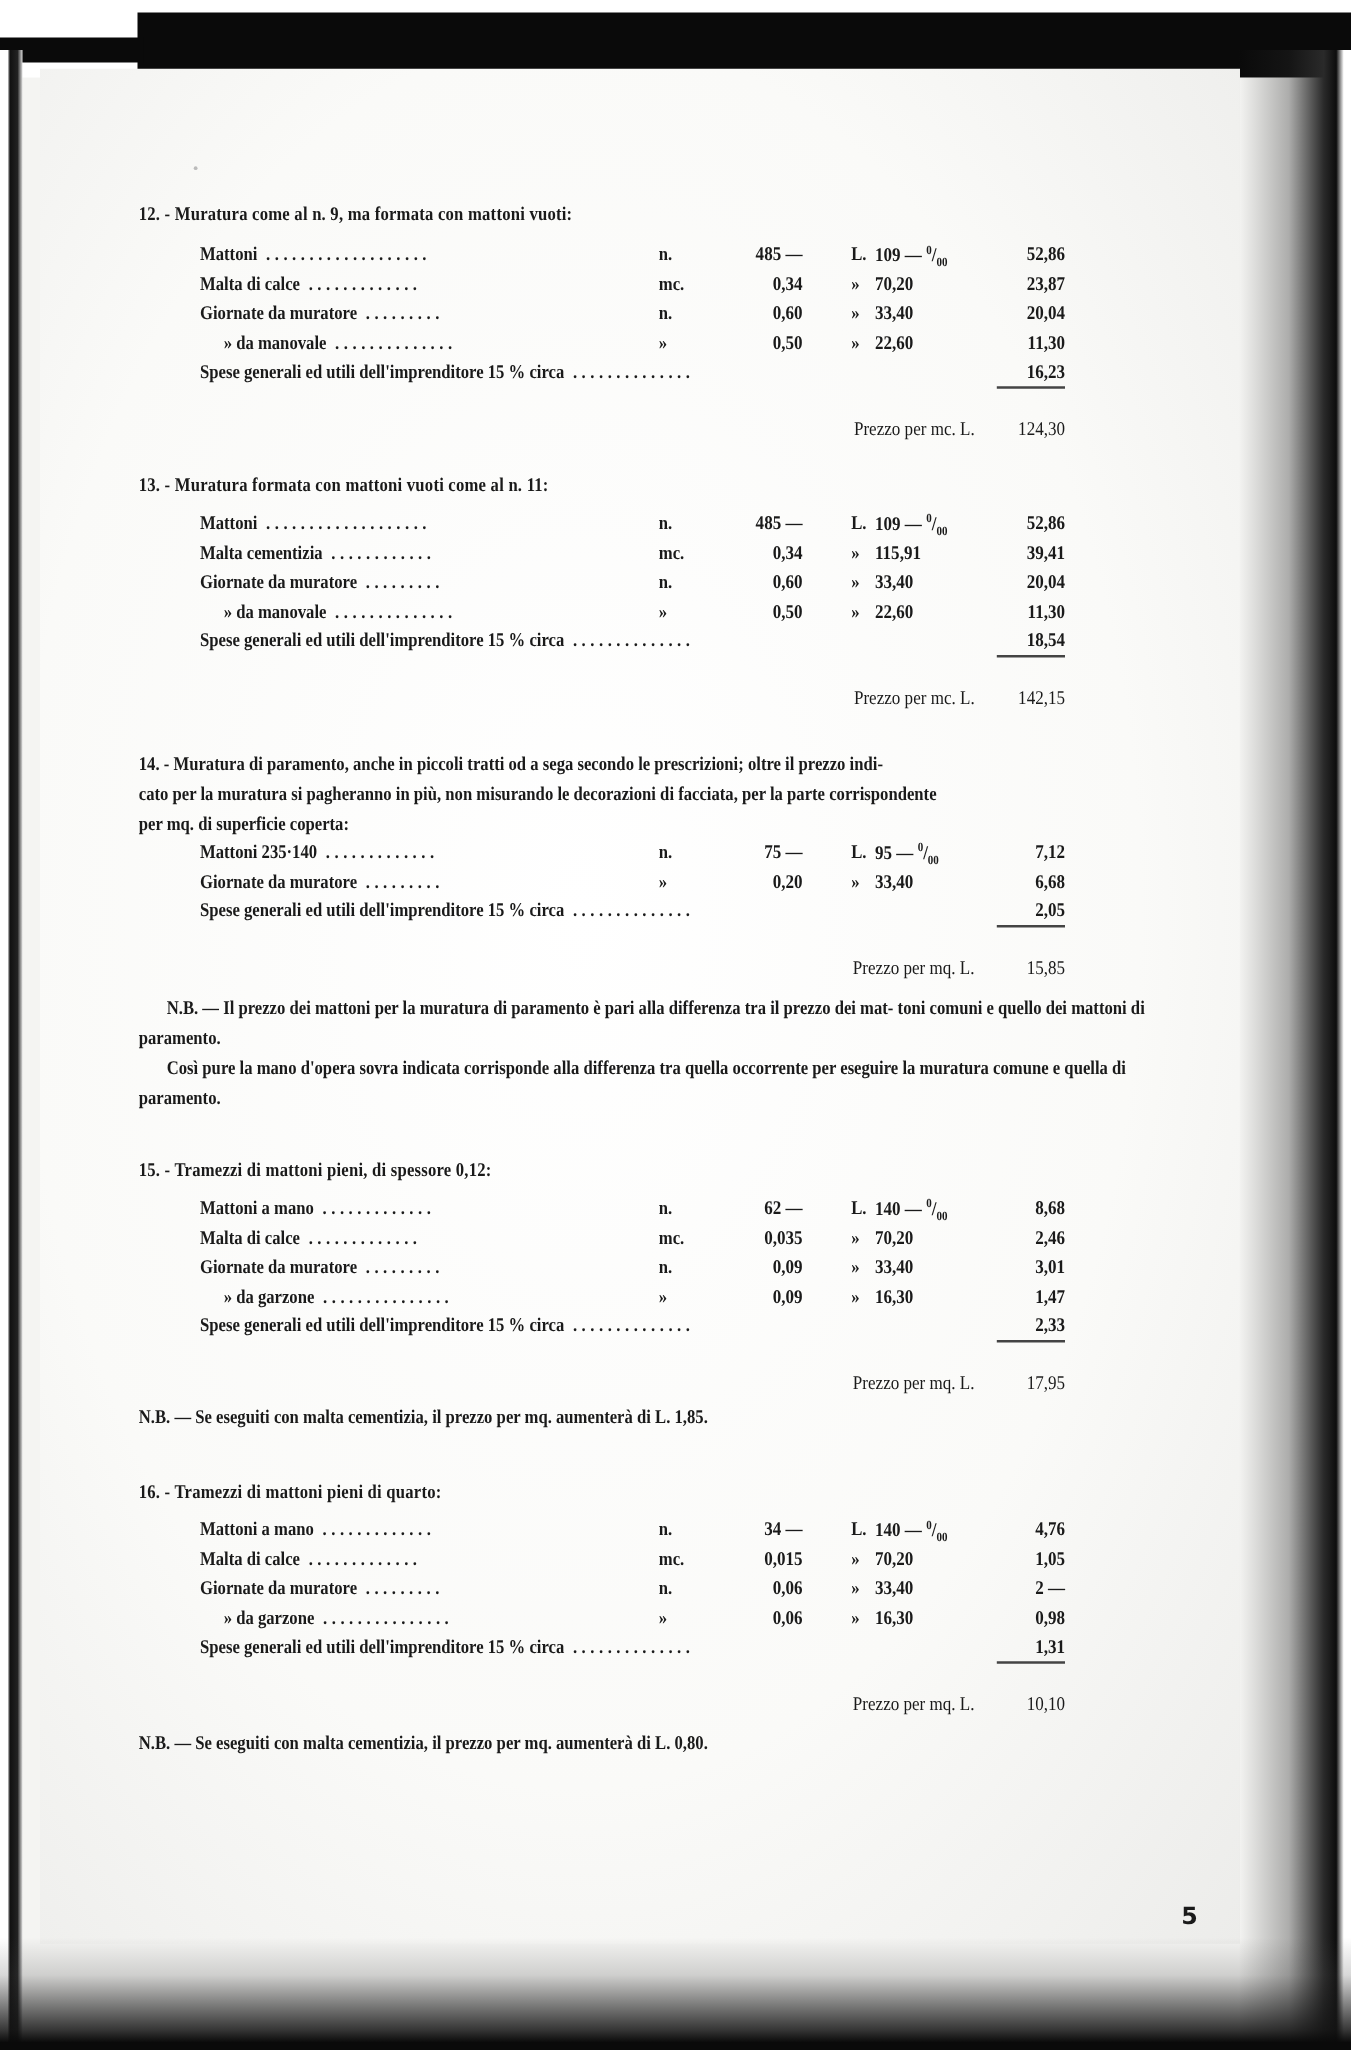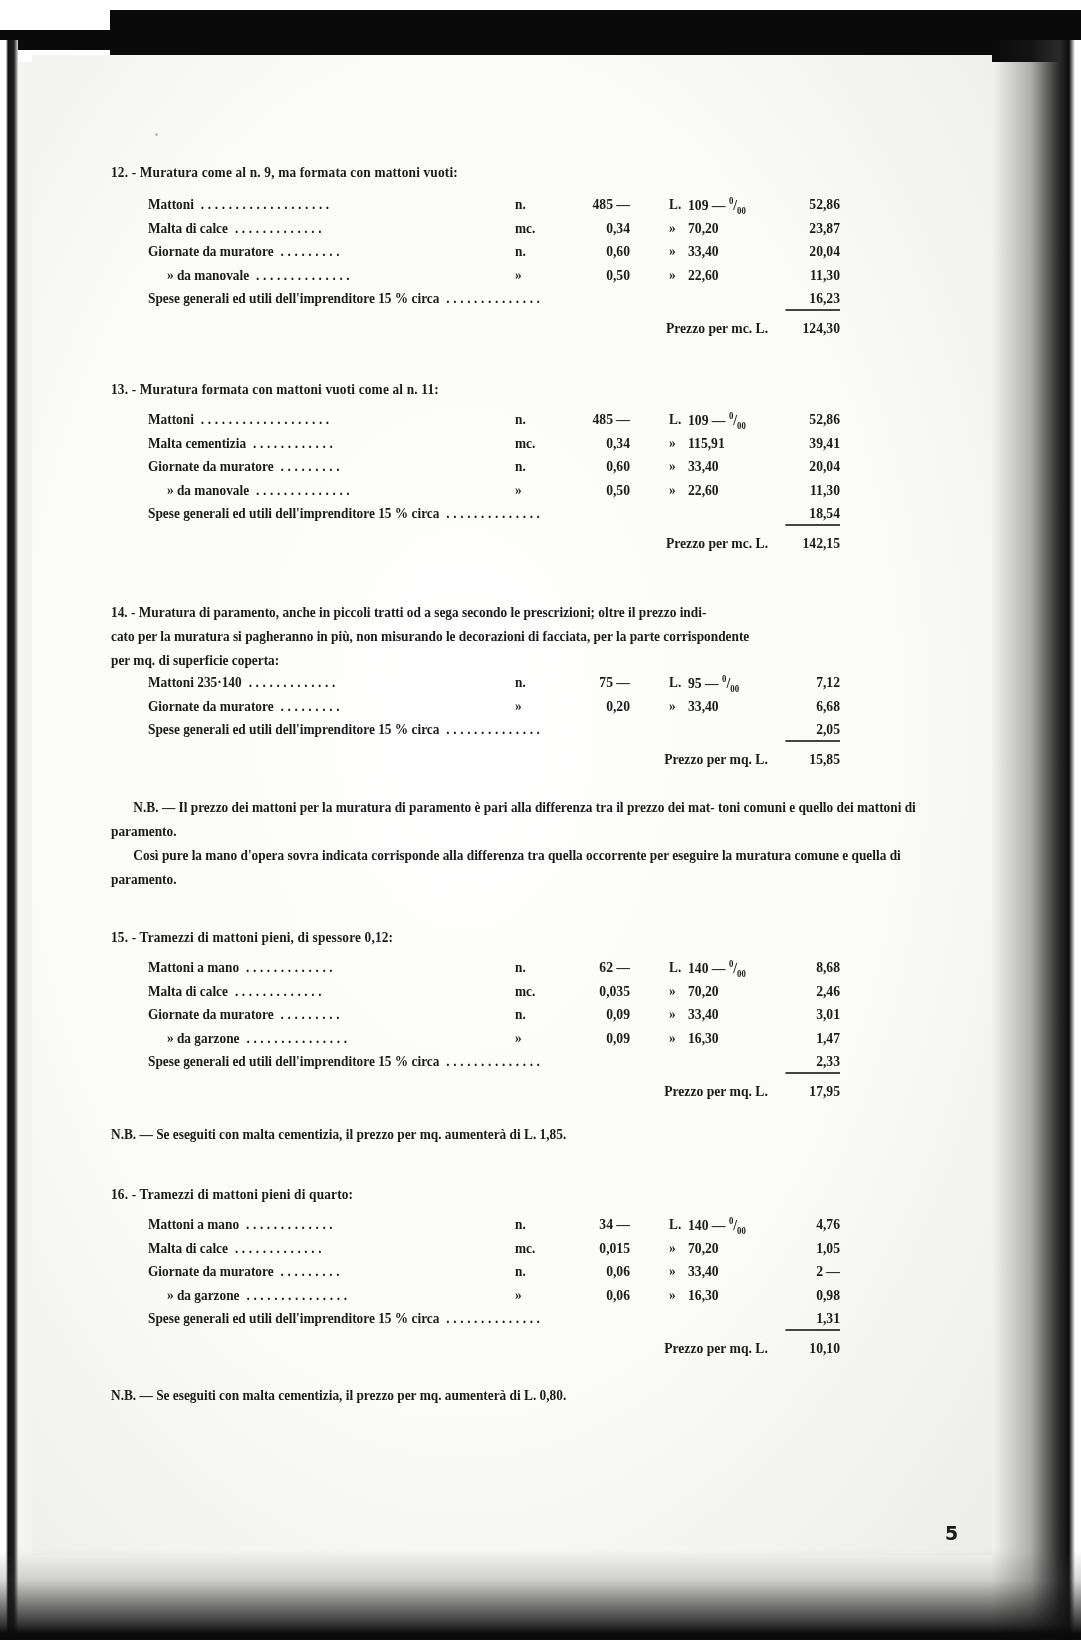--- a/index.html
+++ b/index.html
@@ -38,36 +38,36 @@
   .section-title {
     position:absolute; left:111px; font-size:15.5px; font-weight:bold; letter-spacing:0.2px;
     transform:scaleX(0.86); transform-origin:left center; white-space:nowrap;
   }
   .para {
     position:absolute; left:111px; width:920px; font-size:15.5px; font-weight:bold; line-height:24px;
     transform:scaleX(0.86); transform-origin:left top;
   }
   .para .indent { display:inline-block; width:26px; }
 
-  .cost-table { position:absolute; left:148px; width:710px; }
+  .cost-table { position:absolute; left:160px; width:710px; }
   .row { position:relative; height:23.5px; font-size:15.5px; font-weight:bold; white-space:nowrap; }
   .row > span { position:absolute; top:0; }
   .c-desc { left:0; transform:scaleX(0.86); transform-origin:left center; }
   .c-desc .lead { letter-spacing:4.2px; }
   .c-unit { left:367px; transform:scaleX(0.86); transform-origin:left center; }
   .c-qty  { left:420px; width:62px; text-align:right; transform:scaleX(0.88); transform-origin:right center; }
   .c-mark { left:521px; width:18px; transform:scaleX(0.86); transform-origin:left center; }
   .c-price{ left:540px; transform:scaleX(0.88); transform-origin:left center; }
   .c-price sup { font-size:10px; }
   .c-price sub { font-size:10px; }
   .c-amt  { left:630px; width:62px; text-align:right; transform:scaleX(0.88); transform-origin:right center; }
   .c-amt.under { border-bottom:2px solid #444; padding-bottom:2px; }
   .c-spese { left:0; transform:scaleX(0.86); transform-origin:left center; }
   .c-spese .lead { letter-spacing:4.2px; }
-  .total-row { position:relative; height:30px; font-size:15.5px; font-weight:bold; white-space:nowrap; margin-top:6px; }
+  .total-row { position:relative; height:30px; font-size:15.5px; font-weight:normal; white-space:nowrap; margin-top:22px; }
   .total-row .t-label { position:absolute; right:90px; top:0; transform:scaleX(0.88); transform-origin:right center; }
   .total-row .t-val { position:absolute; left:630px; width:62px; top:0; text-align:right; transform:scaleX(0.88); transform-origin:right center; }
 
   .page-number {
     position:absolute; left:945px; top:1522px; font-size:19px; font-weight:bold;
     font-family:"DejaVu Sans", sans-serif;
   }
   .speck { position:absolute; left:155px; top:133px; width:3px; height:3px; background:#bbb; border-radius:50%; }
 </style>
 </head>

